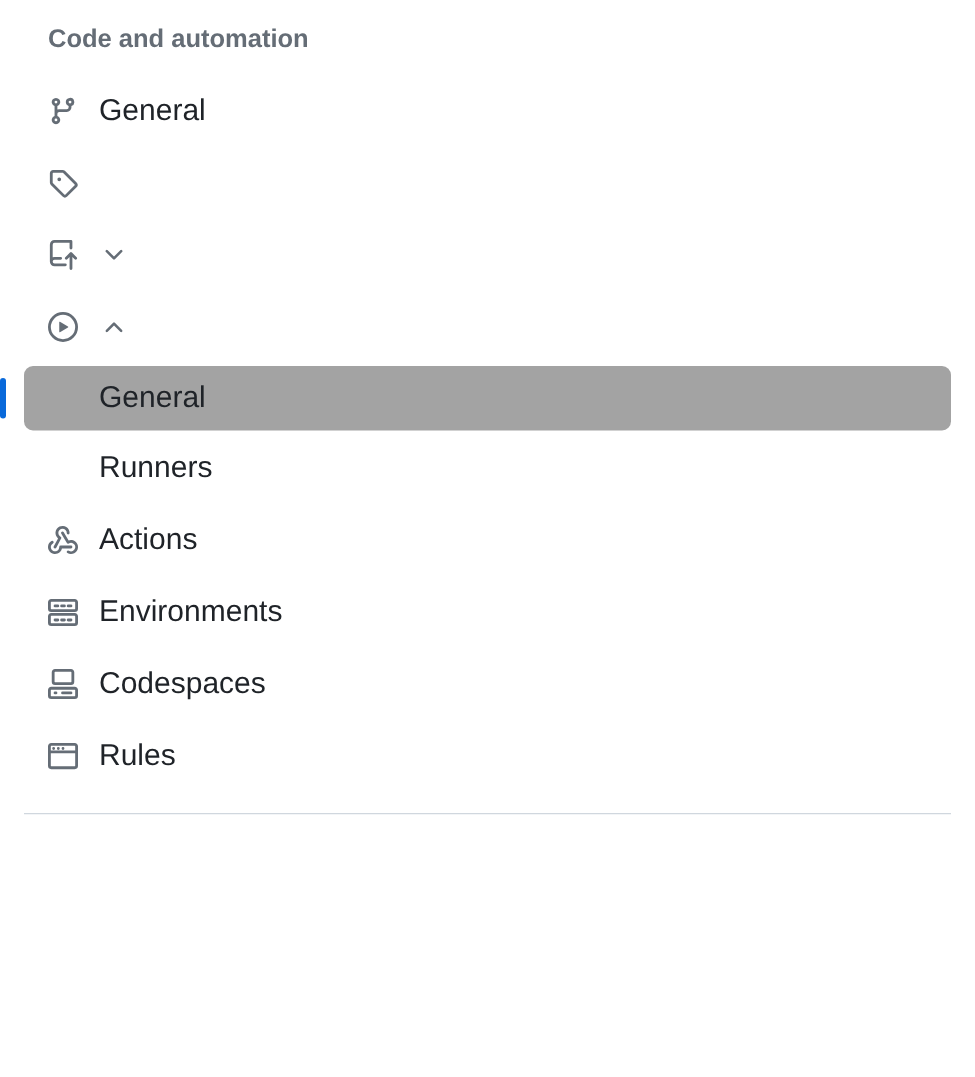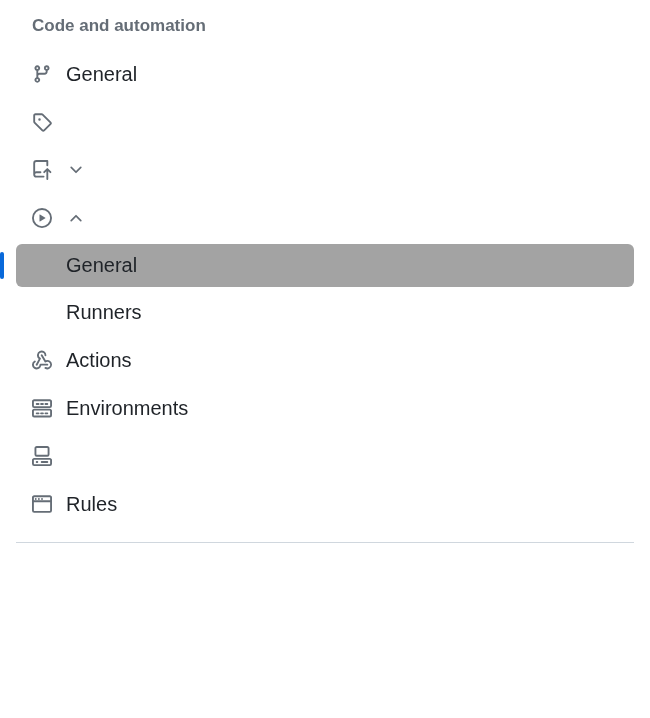--- a/index.html
+++ b/index.html
@@ -171,20 +171,21 @@
       <span class="label">Environments</span>
     </li>
 
     <li class="nav-item">
       <span class="icon">
         <svg viewBox="0 0 16 16" width="20" height="20" fill="currentColor">
             <path d="M0 11.25c0-.966.784-1.75 1.75-1.75h12.5c.966 0 1.75.784 1.75 1.75v3A1.75 1.75 0 0 1 14.25 16H1.75A1.75 1.75 0 0 1 0 14.25Zm2-9.5C2 .784 2.784 0 3.75 0h8.5C13.216 0 14 .784 14 1.75v5a1.75 1.75 0 0 1-1.75 1.75h-8.5A1.75 1.75 0 0 1 2 6.75Zm1.75-.25a.25.25 0 0 0-.25.25v5c0 .138.112.25.25.25h8.5a.25.25 0 0 0 .25-.25v-5a.25.25 0 0 0-.25-.25Zm-2 9.5a.25.25 0 0 0-.25.25v3c0 .138.112.25.25.25h12.5a.25.25 0 0 0 .25-.25v-3a.25.25 0 0 0-.25-.25Z"></path>
             <path d="M7 12.75a.75.75 0 0 1 .75-.75h4.5a.75.75 0 0 1 0 1.5h-4.5a.75.75 0 0 1-.75-.75Zm-4 0a.75.75 0 0 1 .75-.75h.5a.75.75 0 0 1 0 1.5h-.5a.75.75 0 0 1-.75-.75Z"></path>
           </svg>
       </span>
+      <span class="label">Codespaces</span>
     </li>
 
     <li class="nav-item">
       <span class="icon">
         <svg viewBox="0 0 16 16" width="20" height="20" fill="currentColor">
             <path d="M0 2.75C0 1.784.784 1 1.75 1h12.5c.966 0 1.75.784 1.75 1.75v10.5A1.75 1.75 0 0 1 14.25 15H1.75A1.75 1.75 0 0 1 0 13.25Zm1.75-.25a.25.25 0 0 0-.25.25V5h13V2.75a.25.25 0 0 0-.25-.25Zm12.5 11a.25.25 0 0 0 .25-.25V6.5h-13v6.75c0 .138.112.25.25.25ZM3 3.25a.75.75 0 1 1 0 1.5.75.75 0 0 1 0-1.5Zm2.5 0a.75.75 0 1 1 0 1.5.75.75 0 0 1 0-1.5Zm2.5 0a.75.75 0 1 1 0 1.5.75.75 0 0 1 0-1.5Z"></path>
           </svg>
       </span>
       <span class="label">Rules</span>
     </li>

